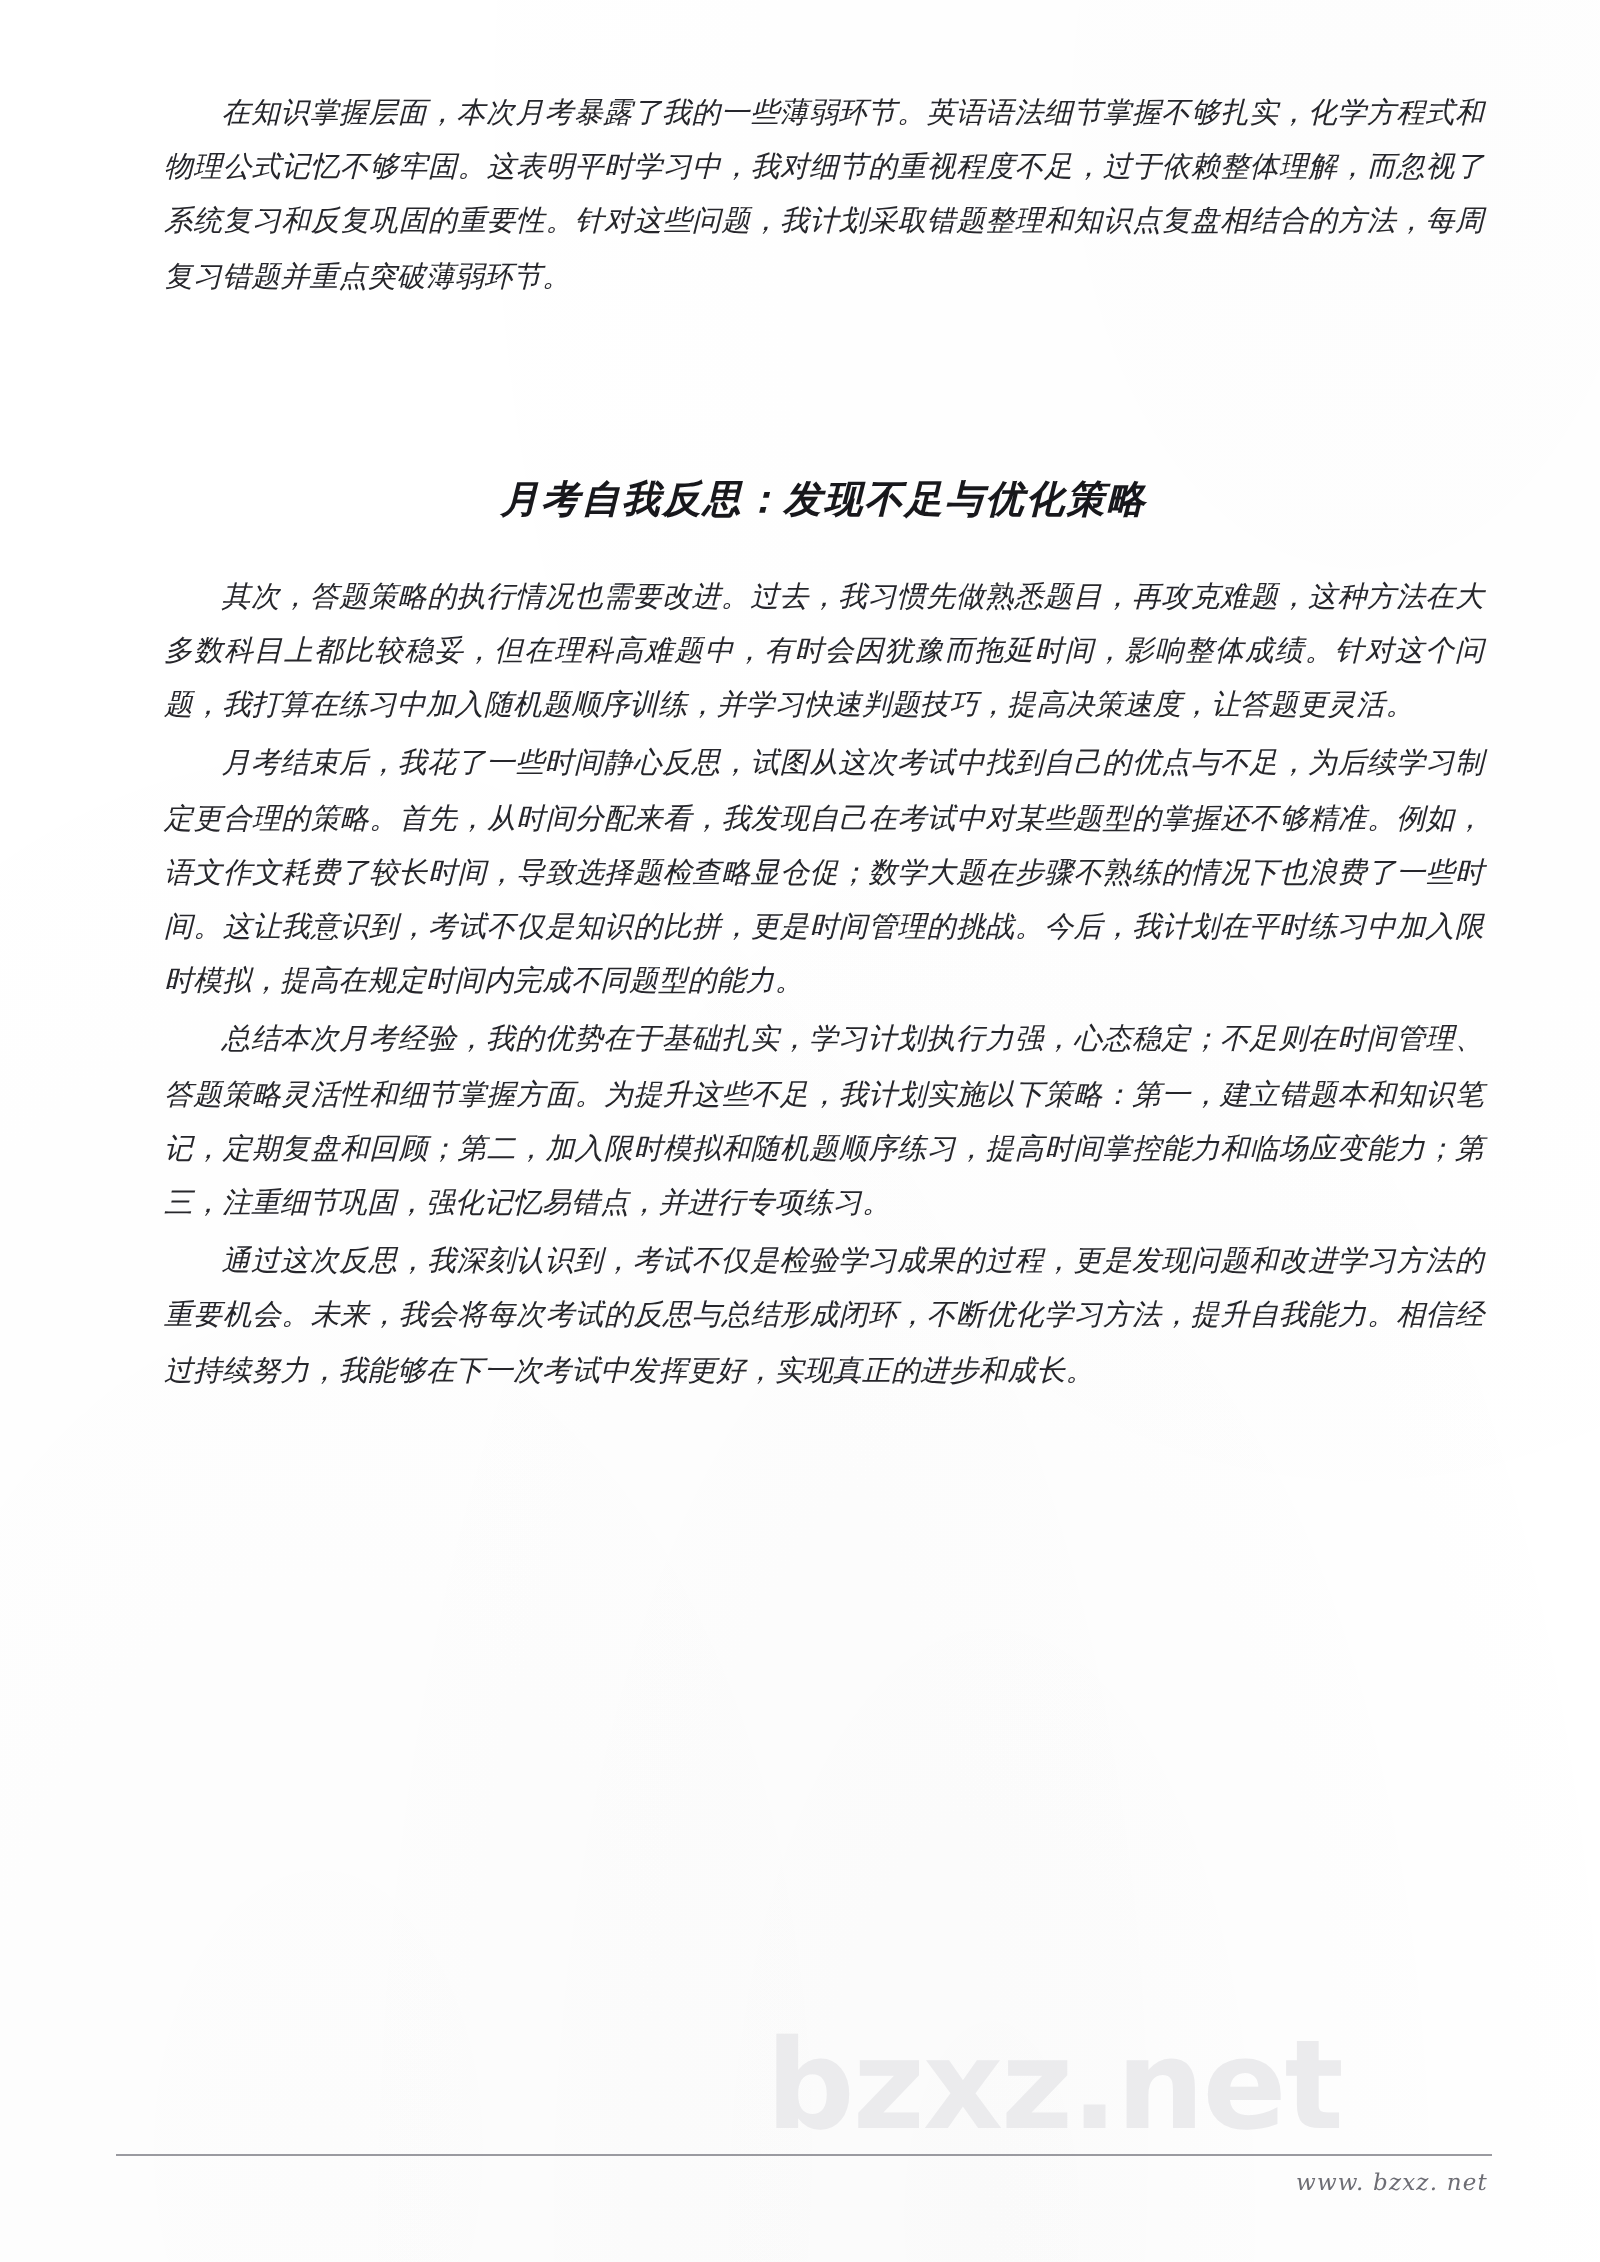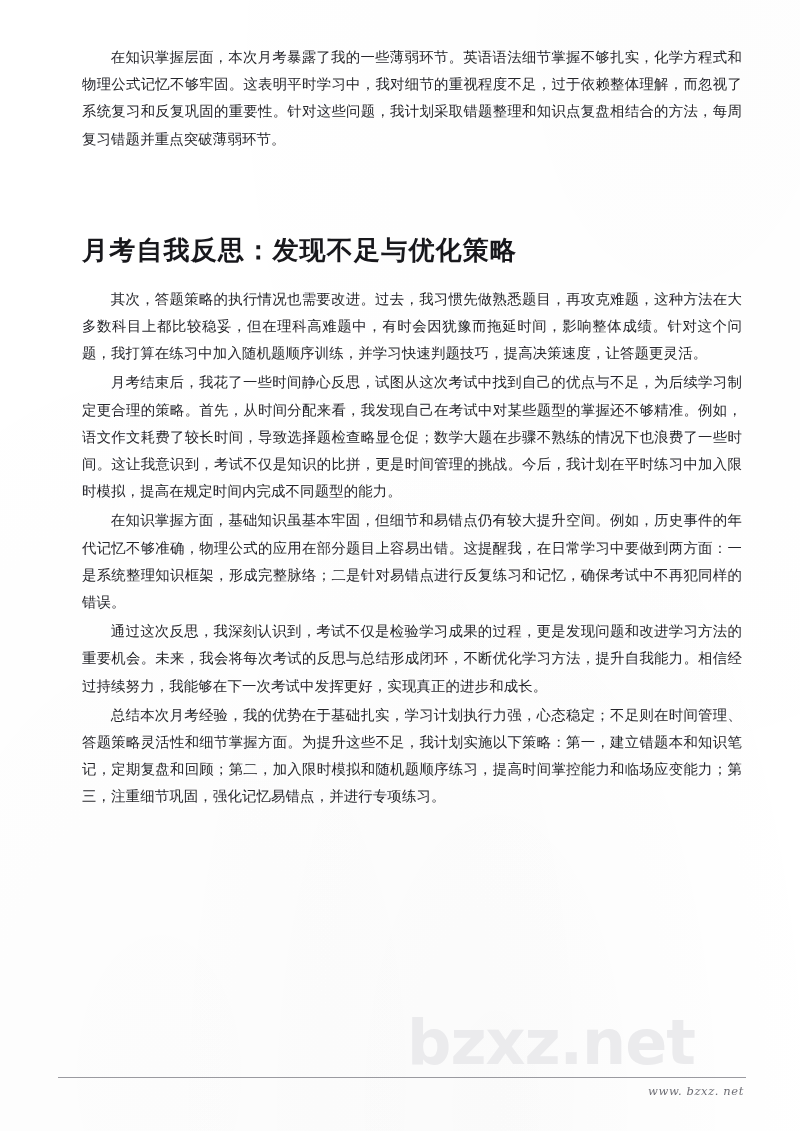--- a/index.html
+++ b/index.html
@@ -33,20 +33,21 @@
       radial-gradient(ellipse at 20% 95%, rgba(0,0,0,0.012) 0%, rgba(0,0,0,0) 55%),
       radial-gradient(ellipse at 62% 98%, rgba(0,0,0,0.014) 0%, rgba(0,0,0,0) 50%),
       radial-gradient(ellipse at 85% 5%, rgba(0,0,0,0.008) 0%, rgba(0,0,0,0) 60%);
   }
 
   .content {
     position: absolute;
     left: 82px;
     top: 44px;
     width: 660px;
+    font-style: italic;
   }
 
   p.para {
     margin: 0 0 2px 0;
     font-size: 14.4px;
     line-height: 27.2px;
     color: #26262b;
     text-align: justify;
     text-justify: inter-ideograph;
     text-indent: 2em;
@@ -54,23 +55,24 @@
     font-family: "DejaVu Serif", "Liberation Serif", serif;
   }
 
   .section-gap {
     height: 78px;
   }
 
   h1.doc-title {
     margin: 0;
     padding: 0;
-    font-size: 26px;
+    font-size: 19px;
     line-height: 34px;
     font-weight: bold;
+    text-align: center;
     color: #18181c;
     letter-spacing: 1.2px;
     font-family: "DejaVu Serif", "Liberation Serif", serif;
   }
 
   .title-gap-below {
     height: 19px;
   }
 
   
@@ -79,21 +81,20 @@
     left: 383px;
     top: 1006px;
     font-family: "DejaVu Sans", "Liberation Sans", sans-serif;
     font-size: 62px;
     font-weight: bold;
     letter-spacing: -1px;
     color: #ebebed;
     white-space: nowrap;
     pointer-events: none;
     user-select: none;
-    margin-left: 24px;
   }
 
   
   .footer-rule {
     position: absolute;
     left: 58px;
     top: 1077px;
     width: 688px;
     height: 1px;
     background: #9a9aa0;
@@ -123,23 +124,22 @@
       <p class="para">在知识掌握层面，本次月考暴露了我的一些薄弱环节。英语语法细节掌握不够扎实，化学方程式和物理公式记忆不够牢固。这表明平时学习中，我对细节的重视程度不足，过于依赖整体理解，而忽视了系统复习和反复巩固的重要性。针对这些问题，我计划采取错题整理和知识点复盘相结合的方法，每周复习错题并重点突破薄弱环节。</p>
     </div>
 
     <div class="section-gap"></div>
 
     <div>
       <h1 class="doc-title">月考自我反思：发现不足与优化策略</h1>
       <div class="title-gap-below"></div>
       <p class="para">其次，答题策略的执行情况也需要改进。过去，我习惯先做熟悉题目，再攻克难题，这种方法在大多数科目上都比较稳妥，但在理科高难题中，有时会因犹豫而拖延时间，影响整体成绩。针对这个问题，我打算在练习中加入随机题顺序训练，并学习快速判题技巧，提高决策速度，让答题更灵活。</p>
       <p class="para">月考结束后，我花了一些时间静心反思，试图从这次考试中找到自己的优点与不足，为后续学习制定更合理的策略。首先，从时间分配来看，我发现自己在考试中对某些题型的掌握还不够精准。例如，语文作文耗费了较长时间，导致选择题检查略显仓促；数学大题在步骤不熟练的情况下也浪费了一些时间。这让我意识到，考试不仅是知识的比拼，更是时间管理的挑战。今后，我计划在平时练习中加入限时模拟，提高在规定时间内完成不同题型的能力。</p>
-      <p class="para">在知识掌握方面，基础知识虽基本牢固，但细节和易错点仍有较大提升空间。例如，历史事件的年代记忆不够准确，物理公式的应用在部分题目上容易出错。这提醒我，在日常学习中要做到两方面：一是系统整理知识框架，形成完整脉络；二是针对易错点进行反复练习和记忆，确保考试中不再犯同样的错误。</p>
+      <p class="para">总结本次月考经验，我的优势在于基础扎实，学习计划执行力强，心态稳定；不足则在时间管理、答题策略灵活性和细节掌握方面。为提升这些不足，我计划实施以下策略：第一，建立错题本和知识笔记，定期复盘和回顾；第二，加入限时模拟和随机题顺序练习，提高时间掌控能力和临场应变能力；第三，注重细节巩固，强化记忆易错点，并进行专项练习。</p>
       <p class="para">通过这次反思，我深刻认识到，考试不仅是检验学习成果的过程，更是发现问题和改进学习方法的重要机会。未来，我会将每次考试的反思与总结形成闭环，不断优化学习方法，提升自我能力。相信经过持续努力，我能够在下一次考试中发挥更好，实现真正的进步和成长。</p>
-      <p class="para">总结本次月考经验，我的优势在于基础扎实，学习计划执行力强，心态稳定；不足则在时间管理、答题策略灵活性和细节掌握方面。为提升这些不足，我计划实施以下策略：第一，建立错题本和知识笔记，定期复盘和回顾；第二，加入限时模拟和随机题顺序练习，提高时间掌控能力和临场应变能力；第三，注重细节巩固，强化记忆易错点，并进行专项练习。</p>
     </div>
 
   </div>
 
   <div class="watermark">bzxz.net</div>
 
   <div class="footer-rule"></div>
   <div class="footer-url">www. bzxz. net</div>
 
 </div>

